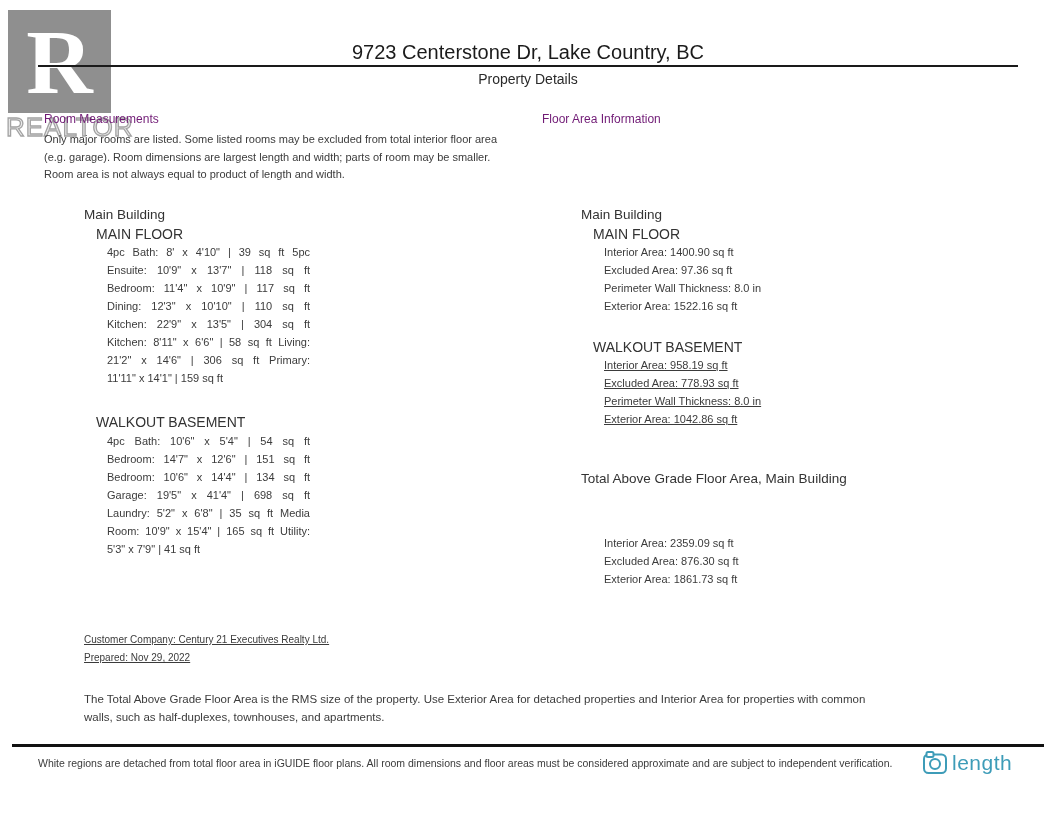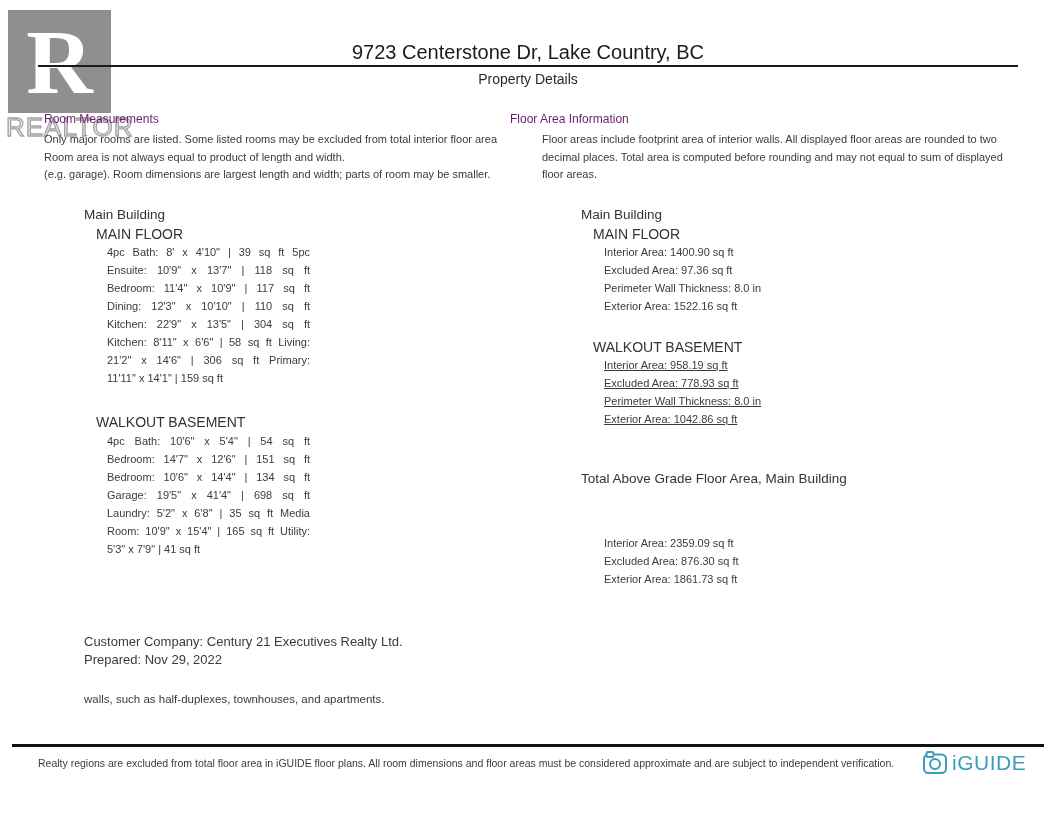--- a/index.html
+++ b/index.html
@@ -25,21 +25,21 @@
 
   .building { position:absolute; font-size:13.5px; color:#333333; z-index:2; }
   .floor-name { position:absolute; font-size:14px; color:#333333; z-index:2; }
 
   .lines { position:absolute; font-size:11px; line-height:18px; color:#3b3b3b; z-index:2; }
   .jlines { width:203px; }
   .jlines > div { white-space:nowrap; text-align-last:justify; }
   .jlines > div:last-child { text-align-last:left; }
   .plines > div { white-space:nowrap; }
 
-  .info-line { position:absolute; font-size:13px; color:#3b3b3b; z-index:2; }
+  .info-line { position:absolute; font-size:10px; color:#3b3b3b; z-index:2;text-decoration:underline; }
 
   
   .footer-rule { position:absolute; left:12px; top:744px; width:1032px; height:3px; background:#111111; z-index:2; }
   .footer-disclaimer { position:absolute; left:38px; top:757px; font-size:10.5px; color:#3b3b3b; z-index:2; white-space:nowrap; }
   .iguide { position:absolute; left:922px; top:750px; display:flex; align-items:center; gap:4px; z-index:2; }
   .iguide-text { font-size:21px; letter-spacing:0.5px; color:#3d9cb8; }
 </style>
 </head>
 <body>
 
@@ -50,22 +50,22 @@
   </div>
   <div class="realtor-word">REALTOR</div>
 
   <div class="title">9723 Centerstone Dr, Lake Country, BC</div>
   <div class="title-rule"></div>
   <div class="subtitle">Property Details</div>
 
   <div class="sec-heading" style="left:44px; top:112px;">Room Measurements</div>
   <div class="desc" style="left:44px; top:131px;">
       <div>Only major rooms are listed. Some listed rooms may be excluded from total interior floor area</div>
+      <div>(e.g. garage). Room dimensions are largest length and width; parts of room may be smaller.</div>
       <div>Room area is not always equal to product of length and width.</div>
-      <div>(e.g. garage). Room dimensions are largest length and width; parts of room may be smaller.</div>
     </div>
 
   <div class="building" style="left:84px; top:207px;">Main Building</div>
 
   <div class="floor-name" style="left:96px; top:226px;">MAIN FLOOR</div>
   <div class="lines jlines" style="left:107px; top:243px;">
       <div>4pc Bath: 8' x 4'10" | 39 sq ft 5pc</div>
       <div>Ensuite: 10'9" x 13'7" | 118 sq ft</div>
       <div>Bedroom: 11'4" x 10'9" | 117 sq ft</div>
       <div>Dining: 12'3" x 10'10" | 110 sq ft</div>
@@ -79,26 +79,21 @@
   <div class="lines jlines" style="left:107px; top:432px;">
       <div>4pc Bath: 10'6" x 5'4" | 54 sq ft</div>
       <div>Bedroom: 14'7" x 12'6" | 151 sq ft</div>
       <div>Bedroom: 10'6" x 14'4" | 134 sq ft</div>
       <div>Garage: 19'5" x 41'4" | 698 sq ft</div>
       <div>Laundry: 5'2" x 6'8" | 35 sq ft Media</div>
       <div>Room: 10'9" x 15'4" | 165 sq ft Utility:</div>
       <div>5'3" x 7'9" | 41 sq ft</div>
     </div>
 
-  <div class="sec-heading" style="left:510px; top:112px;">Floor Area Information</div>
-  <div class="desc" style="left:542px; top:131px;">
-      <div>Floor areas include footprint area of interior walls. All displayed floor areas are rounded to two</div>
-      <div>decimal places. Total area is computed before rounding and may not equal to sum of displayed</div>
-      <div>floor areas.</div>
-    </div>
+  <div class="sec-heading" style="left:542px; top:112px;">Floor Area Information</div>
 
   <div class="building" style="left:581px; top:207px;">Main Building</div>
 
   <div class="floor-name" style="left:593px; top:226px;">MAIN FLOOR</div>
   <div class="lines plines" style="left:604px; top:243px;">
       <div>Interior Area: 1400.90 sq ft</div>
       <div>Excluded Area: 97.36 sq ft</div>
       <div>Perimeter Wall Thickness: 8.0 in</div>
       <div>Exterior Area: 1522.16 sq ft</div>
     </div>
@@ -114,27 +109,28 @@
   <div class="building" style="left:581px; top:471px;">Total Above Grade Floor Area, Main Building</div>
   <div class="lines plines" style="left:604px; top:489px;margin-top:45px;">
       <div>Interior Area: 2359.09 sq ft</div>
       <div>Excluded Area: 876.30 sq ft</div>
       <div>Exterior Area: 1861.73 sq ft</div>
     </div>
 
   <div class="info-line" style="left:84px; top:634px;">Customer Company: Century 21 Executives Realty Ltd.</div>
   <div class="info-line" style="left:84px; top:652px;">Prepared: Nov 29, 2022</div>
   <div class="lines plines" style="left:84px; top:690px; font-size:11.5px;">
+      <div>The Total Above Grade Floor Area is the RMS size of the property. Use Exterior Area for detached properties and Interior Area for properties with common</div>
       <div>walls, such as half-duplexes, townhouses, and apartments.</div>
     </div>
 
   <div class="footer-rule"></div>
-  <div class="footer-disclaimer">Realty regions are excluded from total floor area in iGUIDE floor plans. All room dimensions and floor areas must be considered approximate and are subject to independent verification.</div>
+  <div class="footer-disclaimer">White regions are detached from total floor area in iGUIDE floor plans. All room dimensions and floor areas must be considered approximate and are subject to independent verification.</div>
   <div class="iguide">
     <svg width="26" height="25" viewBox="0 0 26 25">
       <rect x="2" y="4.5" width="22" height="18.5" rx="4.5" fill="none" stroke="#3d9cb8" stroke-width="2"></rect>
       <rect x="4.5" y="2" width="7" height="5" rx="1.5" fill="#ffffff" stroke="#3d9cb8" stroke-width="2"></rect>
       <circle cx="13" cy="14" r="5" fill="none" stroke="#3d9cb8" stroke-width="2"></circle>
     </svg>
-    <span class="iguide-text">iGUIDE</span>
+    <span class="iguide-text">length</span>
   </div>
 
 </div>
 
 </body></html>

